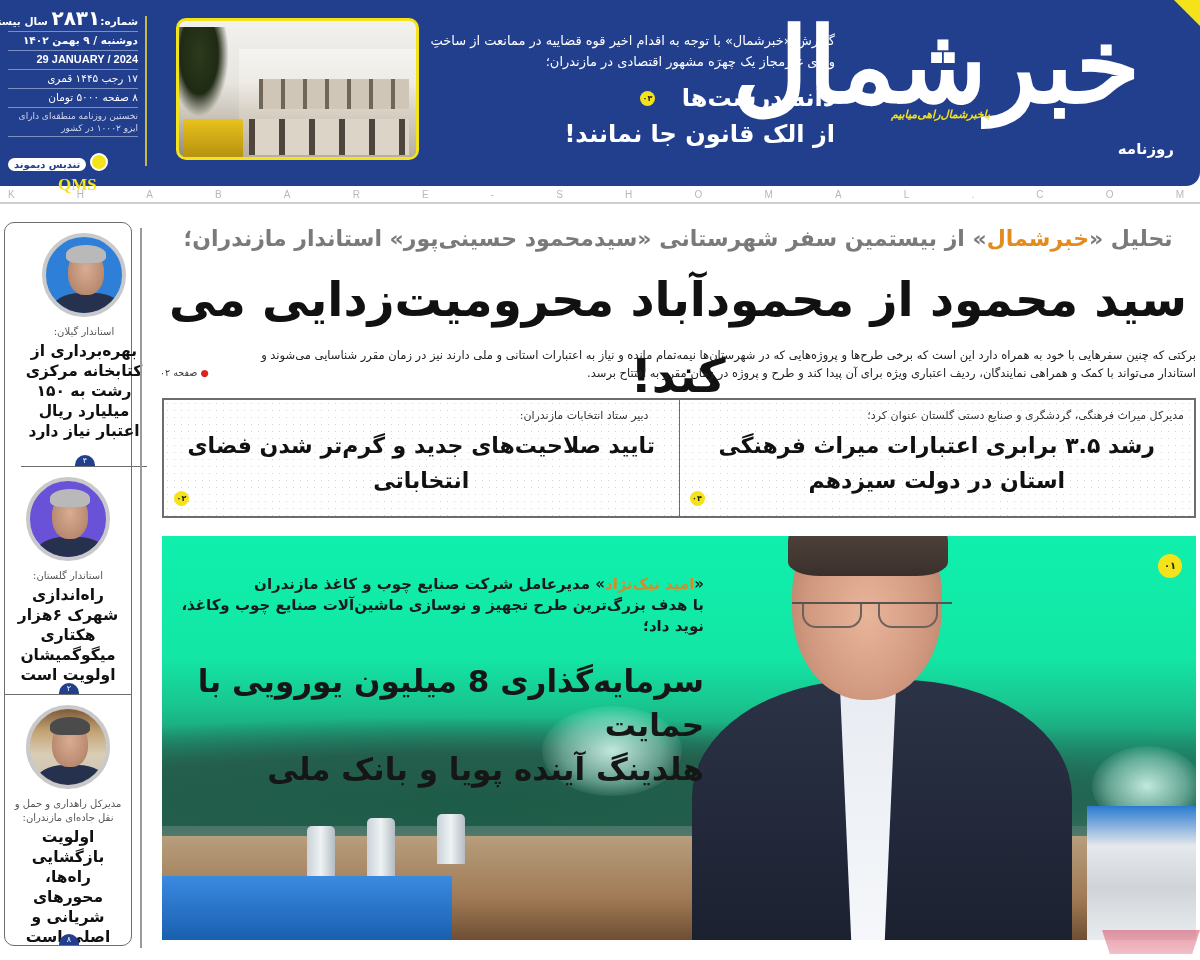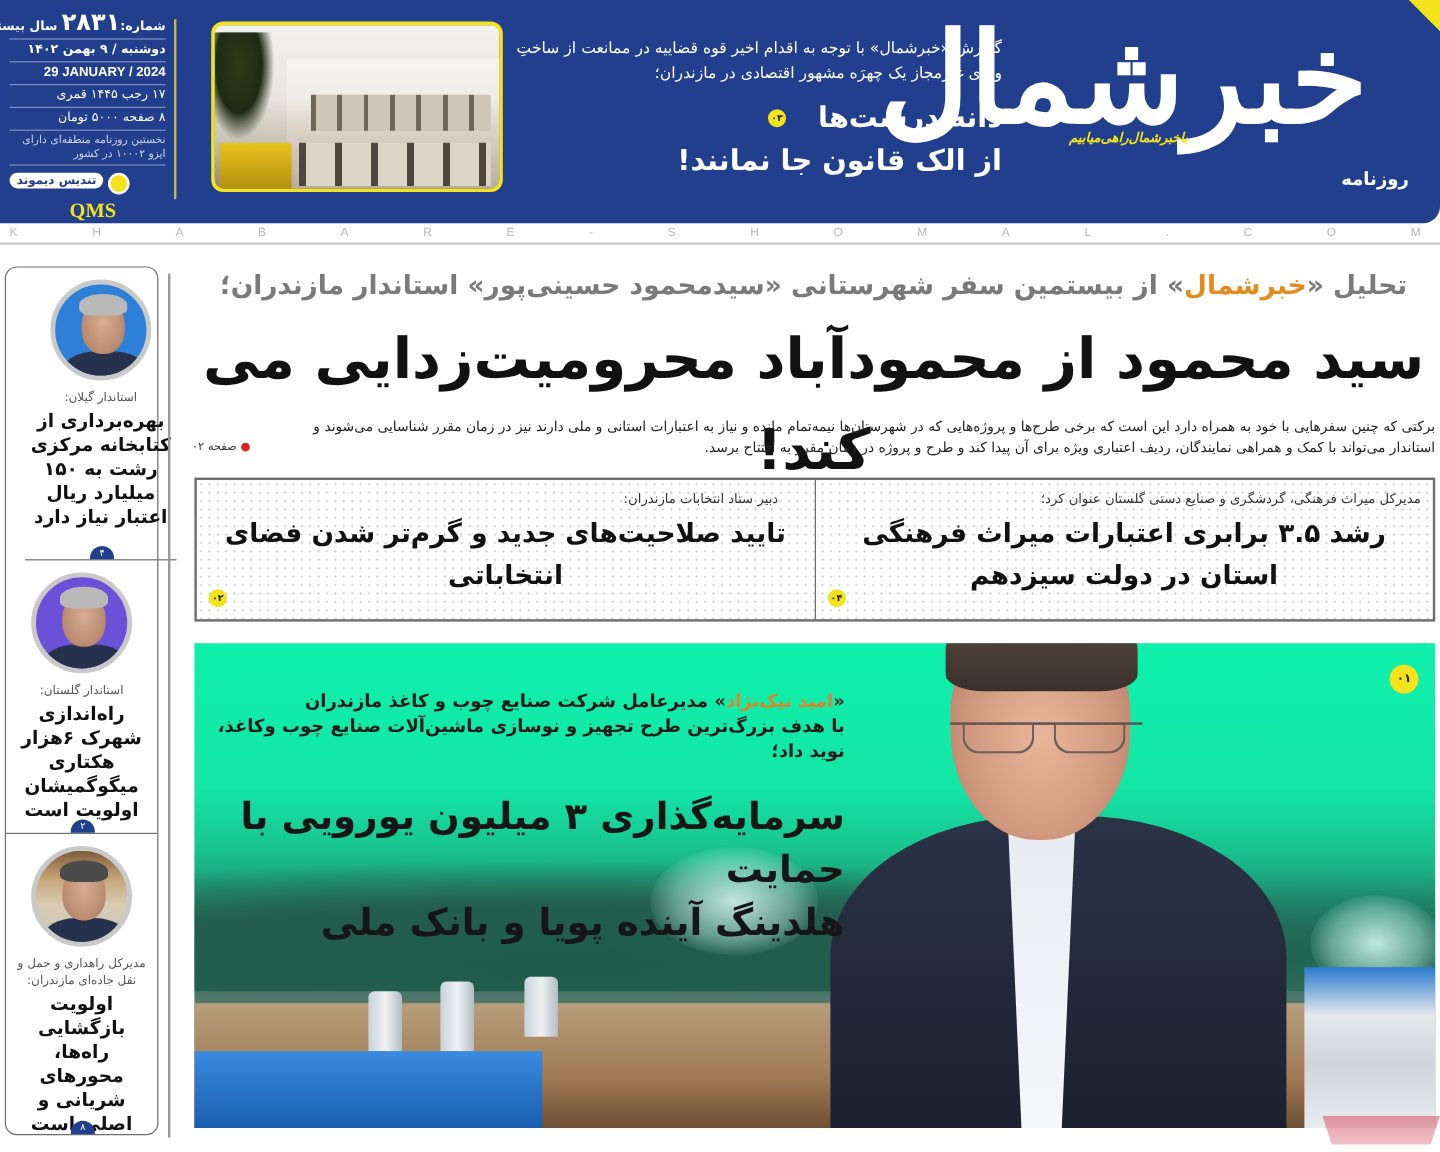--- a/index.html
+++ b/index.html
@@ -86,21 +86,21 @@
     }
     .info-line {
       font-size: 10.5px; line-height: 15px; padding: 1px 0 2px 0;
       border-bottom: 1px solid #7d8fbf; white-space: nowrap;
     }
     .info-line.big { font-weight: bold; }
     .info-line .num { font-size: 20px; font-weight: bold; text-align: right; }
     .info-line.en { direction: ltr; text-align: right; font-weight: bold; font-family: "Liberation Sans", sans-serif; font-size: 11px; }
     .info-note { font-size: 9px; line-height: 12px; color: #cfd6ea; padding: 2px 0; border-bottom: 1px solid #7d8fbf; }
     .info-badge {
-      margin-top: 6px; display: flex; justify-content: flex-end; align-items: flex-start; gap: 4px;
+      margin-top: 16px; display: flex; justify-content: flex-end; align-items: flex-end; gap: 4px;
     }
     .badge-text {
       background: #ffffff; color: #223f8e; font-size: 10px; font-weight: bold;
       padding: 1px 6px; border-radius: 8px;
     }
     .badge-seal {
       width: 18px; height: 18px; border-radius: 50%; background: #f4e31a; border: 2px solid #ffffff;
     }
     .qms {
       margin-top: 4px; direction: ltr; text-align: left; padding-left: 50px;
@@ -420,20 +420,20 @@
     <div class="person-hair"></div>
     <div class="person-glasses"></div>
   </div>
 
   <div class="feature-text">
     <div class="feature-kicker">
       <div><span>«</span><span class="hl">امید نیک‌نژاد</span><span>» مدیرعامل شرکت صنایع چوب و کاغذ مازندران</span></div>
       <div>با هدف بزرگ‌ترین طرح تجهیز و نوسازی ماشین‌آلات صنایع چوب وکاغذ، نوید داد؛</div>
     </div>
     <div class="feature-headline">
-      <div>سرمایه‌گذاری ۳ میلیون یورویی با حمایت</div>
+      <div>سرمایه‌گذاری 8 میلیون یورویی با حمایت</div>
       <div>هلدینگ آینده پویا و بانک ملی</div>
     </div>
   </div>
   <span class="page-dot feature-page">۰۱</span>
 </div>
 
 <div class="watermark"></div>
 
 </body></html>

